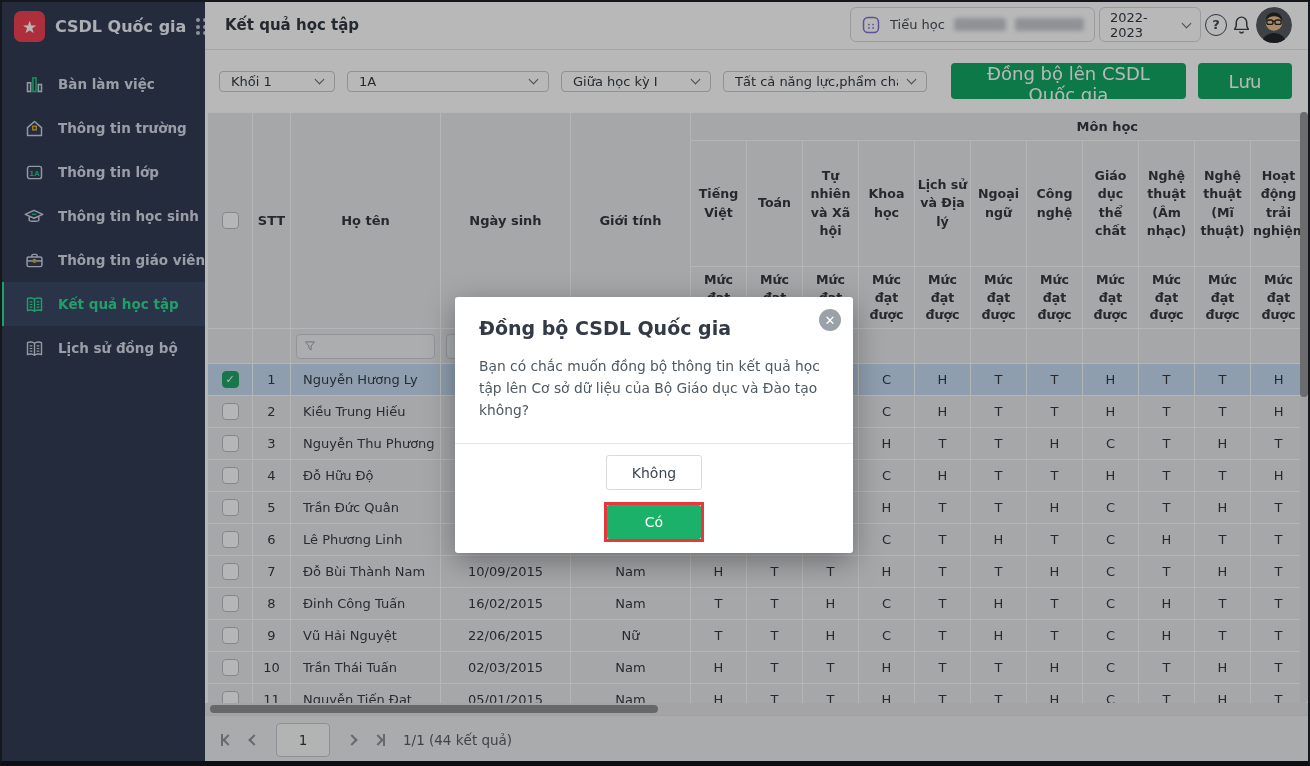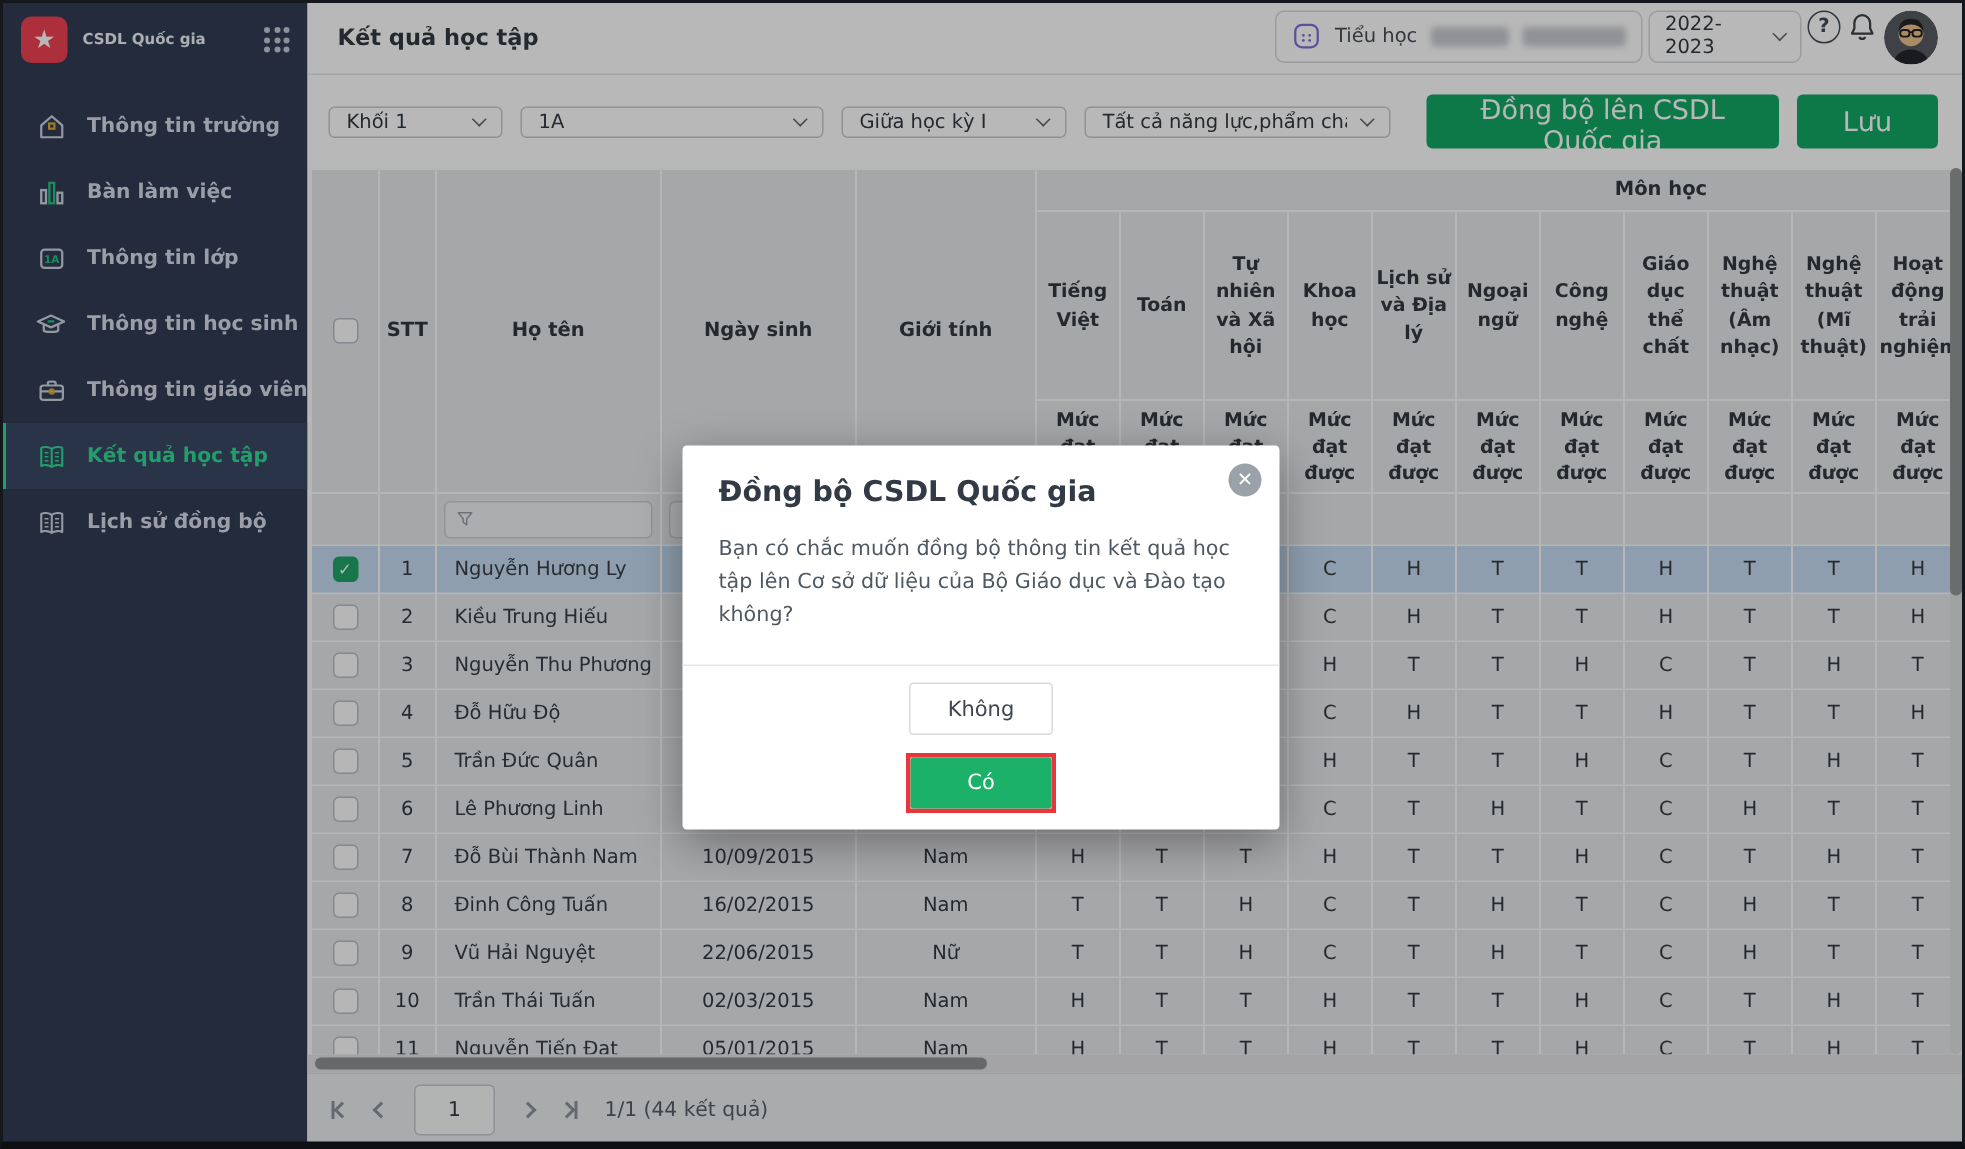--- a/index.html
+++ b/index.html
@@ -9,36 +9,36 @@
   }
   *{box-sizing:border-box;margin:0;padding:0;}
   html,body{width:1310px;height:766px;overflow:hidden;}
   body{font-family:"DejaVu Sans","Liberation Sans",sans-serif;background:#fff;position:relative;}
   .app{display:flex;width:1310px;height:766px;}
 
   
   .sidebar{width:205px;flex-shrink:0;background:var(--sidebar-bg);color:#d7dce8;display:flex;flex-direction:column;}
   .brand{display:flex;align-items:center;gap:10px;padding:11px 12px 10px 14px;}
   .logo{width:31px;height:31px;border-radius:7px;background:var(--logo-red);color:#fff;display:flex;align-items:center;justify-content:center;font-size:17px;flex-shrink:0;}
-  .brand-title{font-size:10px;font-weight:bold;color:#eef1f7;flex:1;white-space:nowrap;}
+  .brand-title{font-size:16px;font-weight:bold;color:#eef1f7;flex:1;white-space:nowrap;}
   .grid-icon{display:grid;grid-template-columns:repeat(3,4px);grid-gap:2.5px;}
   .grid-icon i{width:4px;height:4px;border-radius:50%;background:#c3c9d6;}
   .side-menu{margin-top:10px;}
   .side-item{display:flex;align-items:center;gap:13px;height:44px;padding:0 10px 0 19px;font-size:13.5px;font-weight:600;cursor:pointer;border-left:4px solid transparent;color:#d7dce8;}
   .side-item .side-icon{width:22px;height:22px;display:flex;align-items:center;justify-content:center;color:#cdd3e0;flex-shrink:0;}
   .side-item.active{background:#3b4866;border-left-color:var(--sidebar-active);color:var(--sidebar-active);}
   .side-item.active .side-icon{color:var(--sidebar-active);}
   .side-label{white-space:nowrap;}
 
   
   .main{flex:1;display:flex;flex-direction:column;background:#fff;position:relative;min-width:0;}
 
   .topbar{height:50px;display:flex;align-items:center;padding:0 18px 0 20px;border-bottom:1px solid #e4e6e9;flex-shrink:0;}
   .page-title{font-size:15px;font-weight:bold;color:#333a42;flex:1;}
-  .top-right{display:flex;gap:4px;}
+  .top-right{display:flex;align-items:center;gap:4px;}
   .school-box{display:flex;align-items:center;gap:9px;height:35px;width:245px;border:1px solid #d5d8dc;border-radius:6px;padding:0 10px;cursor:pointer;}
   .school-prefix{font-size:13px;color:#474e57;white-space:nowrap;}
   .blur-bar{height:13px;border-radius:3px;background:#c8cbd0;filter:blur(2px);}
   .year-box{display:flex;align-items:center;justify-content:space-between;height:35px;width:102px;border:1px solid #d5d8dc;border-radius:6px;padding:0 10px;font-size:13px;color:#333a42;cursor:pointer;}
   .help-circle{width:22px;height:22px;border-radius:50%;border:1.7px solid #454b52;color:#454b52;font-size:13px;font-weight:bold;display:flex;align-items:center;justify-content:center;cursor:pointer;}
   .bell{cursor:pointer;display:flex;}
   .avatar{width:36px;height:36px;border-radius:50%;overflow:hidden;cursor:pointer;flex-shrink:0;}
 
   .filterbar{height:62px;display:flex;align-items:center;gap:12px;padding:0 18px 0 14px;flex-shrink:0;}
   .dd{display:flex;align-items:center;justify-content:space-between;height:21px;border:1px solid #c6cad0;border-radius:4px;padding:0 11px;font-size:13px;color:#333a42;cursor:pointer;background:#fff;}
@@ -109,36 +109,36 @@
           <i></i>
           <i></i>
           <i></i>
           <i></i>
           <i></i>
         </div>
     </div>
     <nav class="side-menu">
         <div class="side-item">
           <span class="side-icon">
-            <svg width="21" height="21" viewBox="0 0 24 24" fill="none" stroke="currentColor" stroke-width="1.7">
-              <path d="M4 11 L12 4 L20 11 V20 H4 Z" stroke-linejoin="round"></path>
-              <rect x="10" y="9.5" width="4" height="4" stroke="#d8a937"></rect>
-            </svg>
-          </span>
-          <span class="side-label">Thông tin trường</span>
-        </div>
-        <div class="side-item">
-          <span class="side-icon">
             <svg width="21" height="21" viewBox="0 0 24 24" fill="none" stroke="currentColor" stroke-width="1.8">
               <rect x="4" y="10" width="3.6" height="10"></rect>
               <rect x="10.2" y="4.5" width="3.6" height="15.5" stroke="#27c281"></rect>
               <rect x="16.4" y="12" width="3.6" height="8"></rect>
             </svg>
           </span>
           <span class="side-label">Bàn làm việc</span>
+        </div>
+        <div class="side-item">
+          <span class="side-icon">
+            <svg width="21" height="21" viewBox="0 0 24 24" fill="none" stroke="currentColor" stroke-width="1.7">
+              <path d="M4 11 L12 4 L20 11 V20 H4 Z" stroke-linejoin="round"></path>
+              <rect x="10" y="9.5" width="4" height="4" stroke="#d8a937"></rect>
+            </svg>
+          </span>
+          <span class="side-label">Thông tin trường</span>
         </div>
         <div class="side-item">
           <span class="side-icon">
             <svg width="21" height="21" viewBox="0 0 24 24" fill="none" stroke="currentColor" stroke-width="1.7">
               <rect x="4" y="5" width="16" height="14" rx="2.5"></rect>
               <text x="12" y="15.5" text-anchor="middle" font-size="8" font-weight="bold" fill="#27c281" stroke="none">1A</text>
             </svg>
           </span>
           <span class="side-label">Thông tin lớp</span>
         </div>

